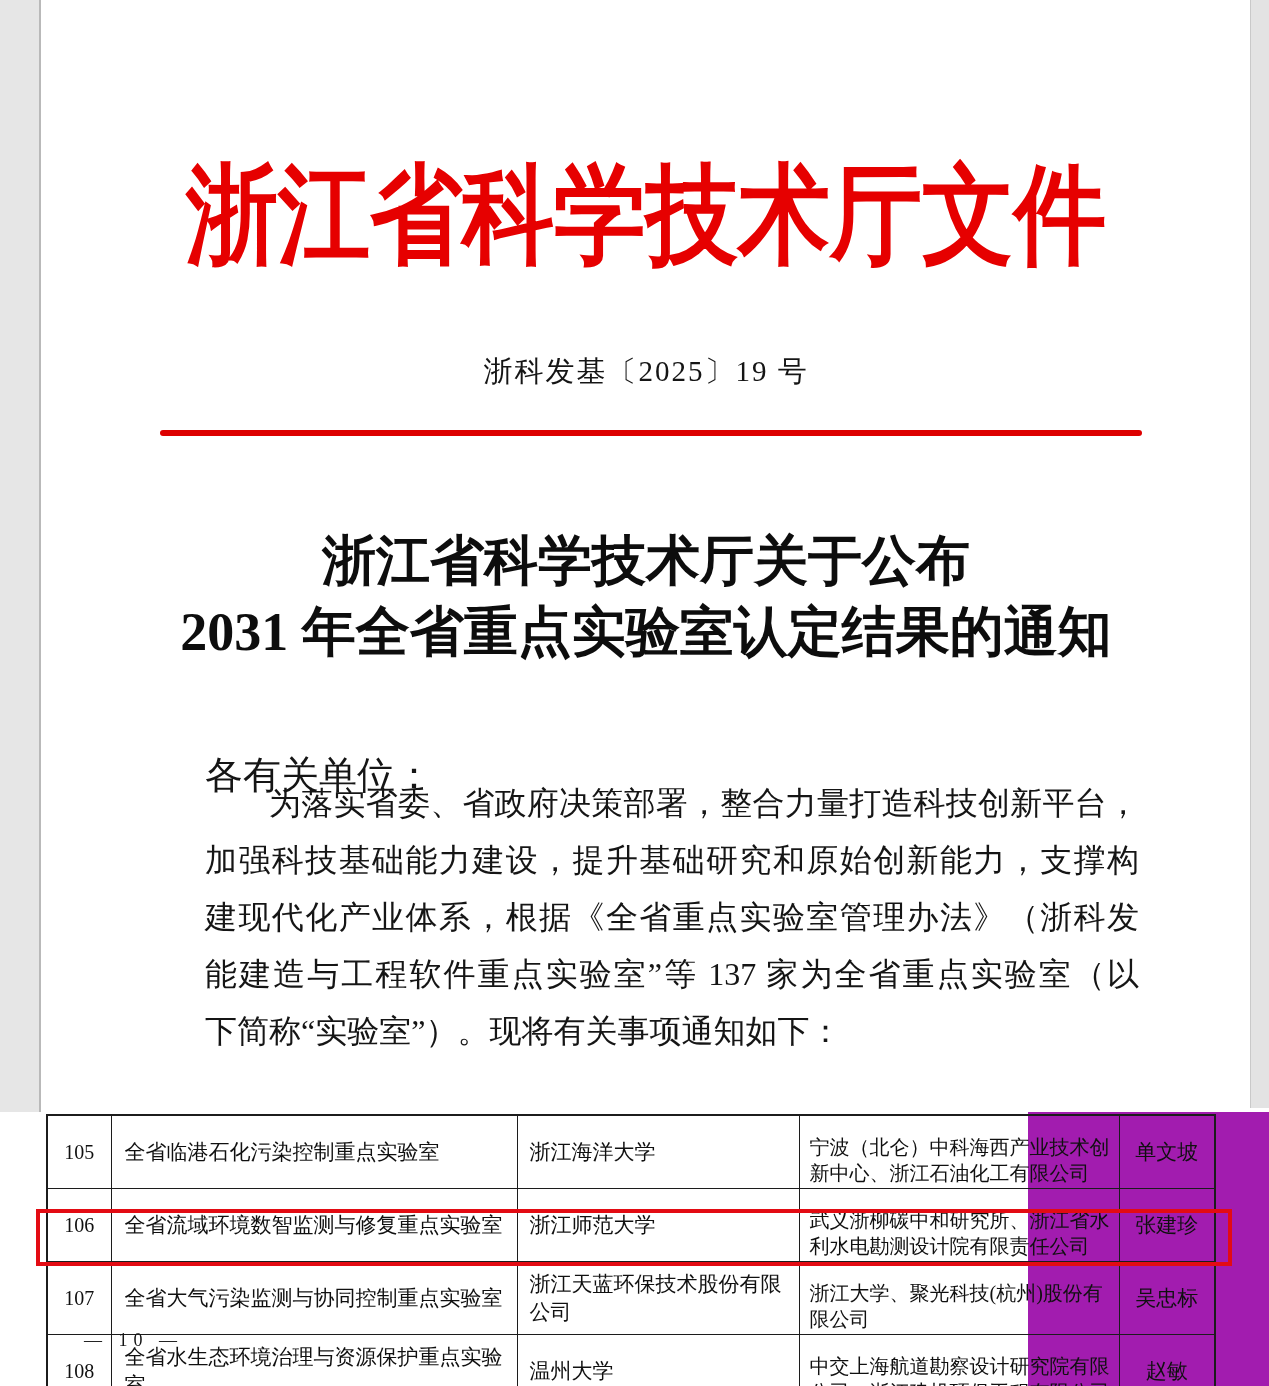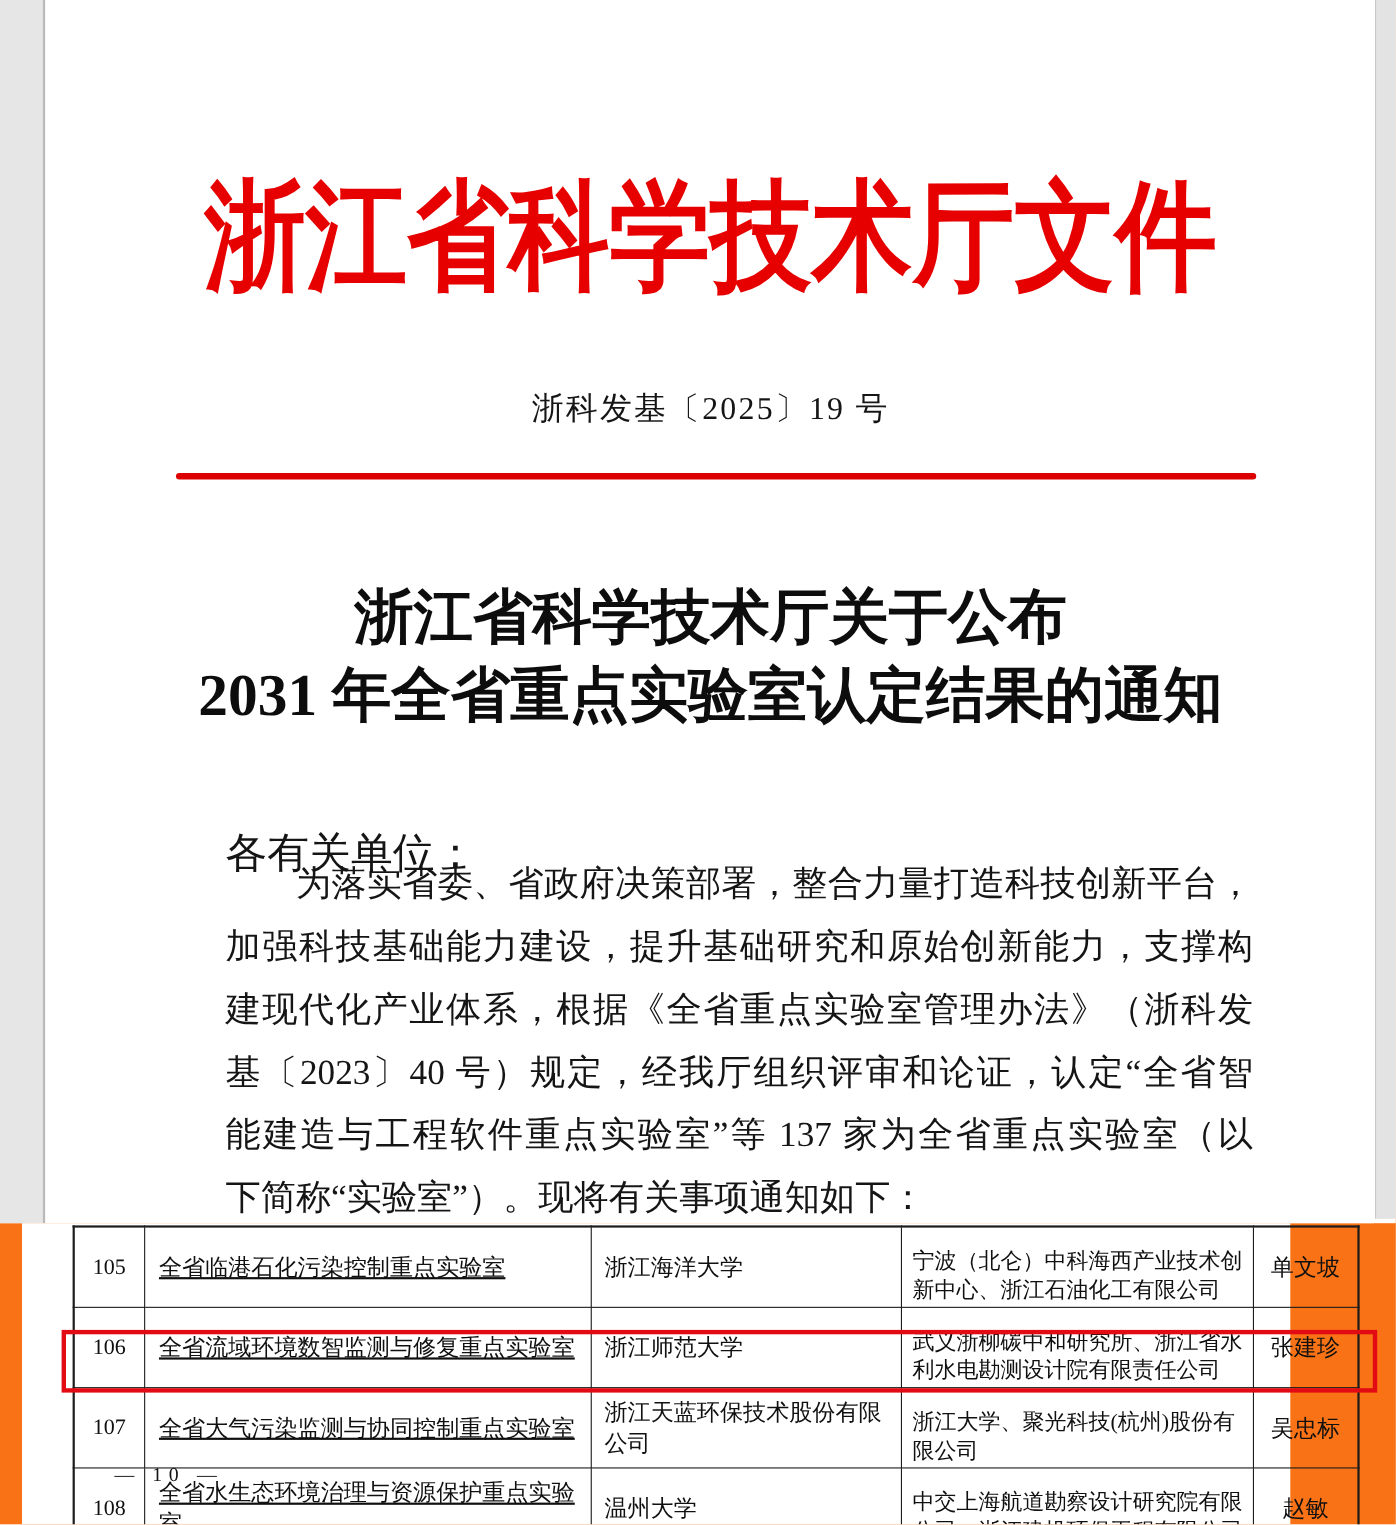--- a/index.html
+++ b/index.html
@@ -2,21 +2,21 @@
 <html style="--header-red: #e60000; --rule-red: #dd0000; --highlight-red: #e30b13;"><head>
 <meta charset="utf-8">
 <style>
   * { margin: 0; padding: 0; box-sizing: border-box; }
   html, body { background: #ffffff; }
   body { font-family: "Liberation Serif", "DejaVu Serif", serif; color: #111; }
 
   .screen {
     position: relative;
     width: 1269px; height: 1386px;
-    background: #f97316;
+    background: #a21caf;
     overflow: hidden;
   }
 
   
   .top-section { position: absolute; left: 0; top: 0; width: 1269px; height: 1112px; background: #ffffff; }
   .edge-left {
     position: absolute; left: 0; top: 0; width: 41px; height: 1112px;
     background: #e6e6e6; border-right: 2px solid #b9b9b9;
   }
   .edge-right {
@@ -57,35 +57,35 @@
   .body-line {
     height: 57px; line-height: 57px;
     font-size: 32px; color: #151515;
     text-align: justify; text-align-last: justify;
     white-space: nowrap;
   }
   .body-line:first-child { text-indent: 64px; }
   .body-line:last-child { text-align-last: left; white-space: normal; }
 
   
-  .bottom-section { position: absolute; left: 0; top: 1112px; width: 1153px; height: 274px; background: #ffffff; margin-left: 20px; }
+  .bottom-section { position: absolute; left: 0; top: 1112px; width: 1028px; height: 274px; background: #ffffff; }
   .lab-table {
     position: absolute; left: 46px; top: 2px;
     border-collapse: collapse; table-layout: fixed;
     width: 1168px;
     border: 2px solid #1c1c1c;
     font-size: 20px; color: #101010;
   }
   .lab-table td { border: 1px solid #1c1c1c; overflow: hidden; }
   .lab-table tr:nth-child(1) { height: 50px; }
   .lab-table tr:nth-child(2) { height: 46px; }
   .lab-table tr:nth-child(3) { height: 53px; }
   .lab-table tr:nth-child(4) { height: 45px; border-radius: 21px; }
   td.c-no     { text-align: center; font-size: 20px; font-family: "Liberation Serif", "DejaVu Serif", serif; }
-  td.c-lab    { padding-left: 13px; font-size: 21px; text-decoration: underline; }
+  td.c-lab    { padding-left: 13px; font-size: 21px; }
   td.c-inst   { padding-left: 12px; font-size: 21px; font-family: Liberation Serif, serif; }
   td.c-partners { padding: 18px 8px 2px 10px; font-size: 20px; line-height: 26px; }
   td.c-person { text-align: center; font-size: 21px; }
 
   .highlight-box {
     position: absolute; left: 36px; top: 97px;
     width: 1196px; height: 57px;
     border: 4px solid var(--highlight-red, #e30b13);
     background: transparent;
     pointer-events: none;
@@ -118,21 +118,20 @@
 
       <div class="salutation">各有关单位：</div>
 
       <div class="body-text">
   <div class="body-line">为落实省委、省政府决策部署，整合力量打造科技创新平台，</div>
 
   <div class="body-line">加强科技基础能力建设，提升基础研究和原始创新能力，支撑构</div>
 
   <div class="body-line">建现代化产业体系，根据《全省重点实验室管理办法》（浙科发</div>
 
-  <div class="body-line">基〔2023〕40 号）规定，经我厅组织评审和论证，认定“全省智</div>
 
   <div class="body-line">能建造与工程软件重点实验室”等 137 家为全省重点实验室（以</div>
 
   <div class="body-line">下简称“实验室”）。现将有关事项通知如下：</div>
 </div>
     </div>
   </div>
 
   <div class="bottom-section">
     <table class="lab-table">

